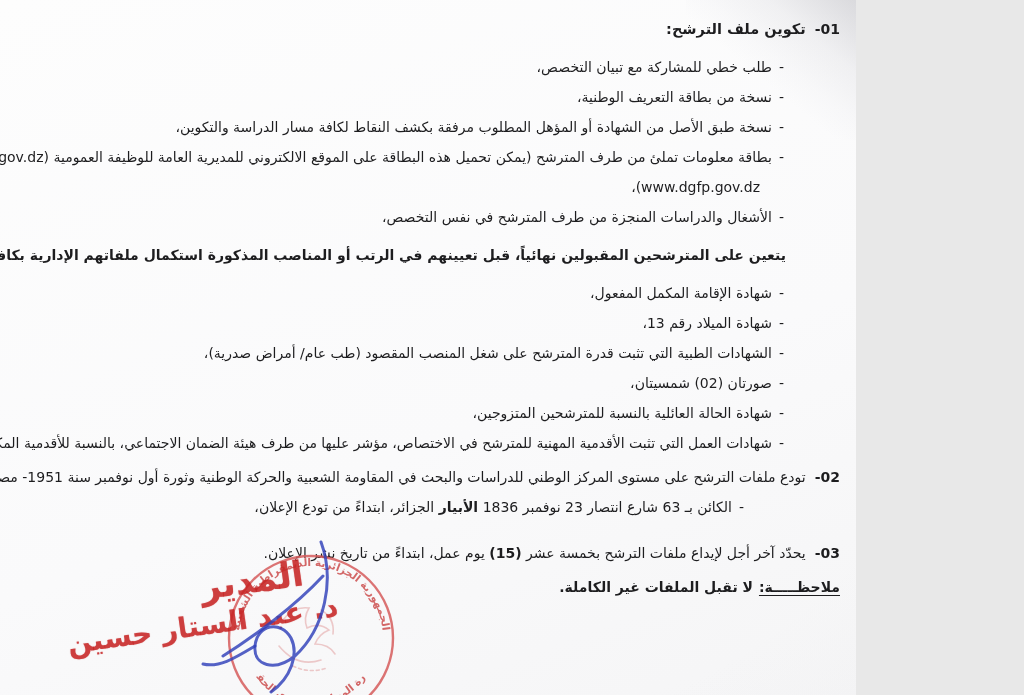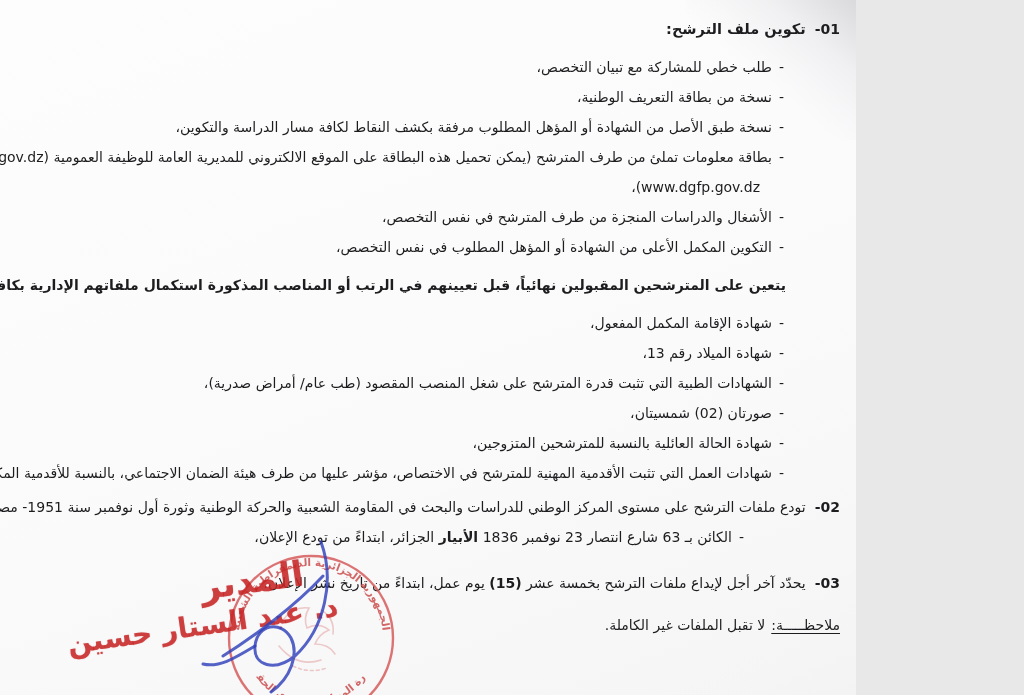--- a/index.html
+++ b/index.html
@@ -30,21 +30,21 @@
   .sec .num{font-weight:700;}
   .sec .secdash{font-weight:700;margin-left:9px;}
   .sec01{margin-bottom:8px;}
   .sec01 .title{font-weight:700;font-size:14.5px;}
   .url2{padding-right:80px;}
   .para-bold{font-weight:700;margin:8px 10px;padding-right:44px;}
   .sec02{margin-top:4px;}
   .sub02{padding-right:96px;}
   .sec03{margin-top:16px;}
   .b{font-weight:700;}
-  .note{font-weight:400;margin-top:12px;}
+  .note{font-weight:700;margin-top:4px;}
   .note-label{text-decoration:underline;text-underline-offset:3px;margin-left:6px;}
 
   
   .stamp-layer{position:absolute;inset:0;pointer-events:none;z-index:5;}
   .round-stamp{position:absolute;left:223px;top:548px;}
   .name-stamp{
     position:absolute;left:55px;top:568px;width:290px;
     transform:rotate(-8deg);
     color:rgba(198,36,36,.78);
     text-align:center;font-weight:700;
@@ -75,23 +75,20 @@
     </div>
     <div class="line bullet">
       <span class="dash">-</span><span>نسخة طبق الأصل من الشهادة أو المؤهل المطلوب مرفقة بكشف النقاط لكافة مسار الدراسة والتكوين،</span>
     </div>
     <div class="line bullet">
       <span class="dash">-</span><span>بطاقة معلومات تملئ من طرف المترشح (يمكن تحميل هذه البطاقة على الموقع الالكتروني للمديرية العامة للوظيفة العمومية (www.concours.fonction.public.gov.dz أو</span>
     </div>
     <div class="line url2">www.dgfp.gov.dz)،</div>
     <div class="line bullet">
       <span class="dash">-</span><span>الأشغال والدراسات المنجزة من طرف المترشح في نفس التخصص،</span>
-    </div>
-    <div class="line bullet">
-      <span class="dash">-</span><span>التكوين المكمل الأعلى من الشهادة أو المؤهل المطلوب في نفس التخصص،</span>
     </div>
 
     <div class="line para-bold">يتعين على المترشحين المقبولين نهائياً، قبل تعيينهم في الرتب أو المناصب المذكورة استكمال ملفاتهم الإدارية بكافة الوثائق الأخرى، لاسيما:</div>
 
     <div class="line bullet">
       <span class="dash">-</span><span>شهادة الإقامة المكمل المفعول،</span>
     </div>
     <div class="line bullet">
       <span class="dash">-</span><span>شهادة الميلاد رقم 13،</span>
     </div>

